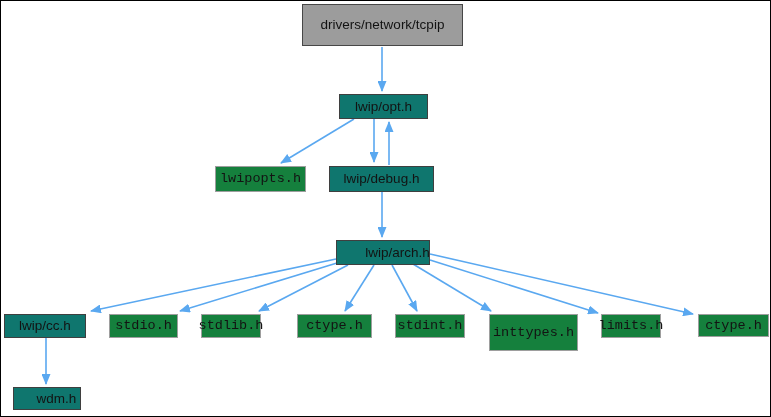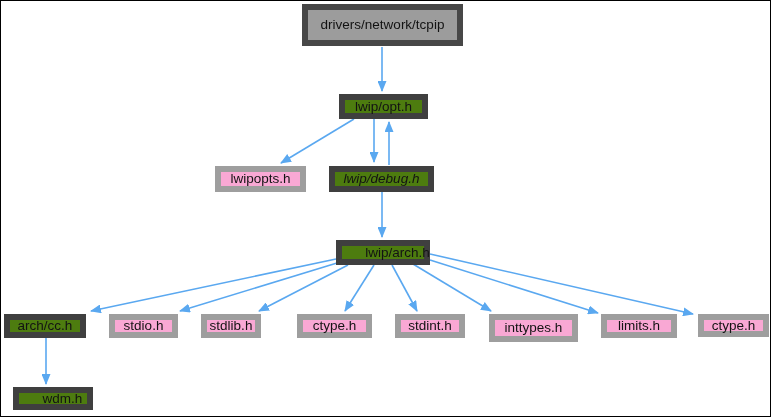--- a/index.html
+++ b/index.html
@@ -21,35 +21,35 @@
     position: absolute;
     left: 0;
     top: 0;
     width: 771px;
     height: 417px;
     pointer-events: none;
   }
   .node {
     position: absolute;
     box-sizing: border-box;
-    border: 6px solid #a21caf;
+    border: 1px solid #a21caf;
     display: flex;
     flex-direction: column;
     align-items: center;
     justify-content: center;
     font-size: 13.5px;
     line-height: 18px;
     color: #131313;
     text-align: center;
     white-space: nowrap;
     cursor: default;
   }
   .node.kind-source  { background: #9c9c9c; border-color: #474747; }
-  .node.kind-internal{ background: #4d7c0f; border-color: #3f3f3f; cursor: pointer; }
-  .node.kind-external{ background: #f9a8d4; border-color: #9e9e9e; }
+  .node.kind-internal{ background: #0f766e; border-color: #3f3f3f; cursor: pointer; }
+  .node.kind-external{ background: #15803d; border-color: #9e9e9e; font-family: Liberation Mono, monospace; }
   .edge { stroke-width: 1.6px; fill: none; }
 </style>
 </head>
 <body>
 
 <div class="canvas" style="background: rgb(255, 255, 255); border-color: rgb(0, 0, 0);">
   <svg class="edge-layer" width="771" height="417" viewBox="0 0 771 417" xmlns="http://www.w3.org/2000/svg">
     <defs>
       <marker id="arrowhead" markerUnits="userSpaceOnUse" markerWidth="11" markerHeight="9" viewBox="0 0 11 9" refX="10" refY="4.5" orient="auto">
         <path d="M0,0 L11,4.5 L0,9 Z" fill="#5aa8f0"></path>
@@ -75,47 +75,47 @@
   <div>
       <div class="node kind-source" style="left: 301px; top: 3px; width: 161px; height: 42px; color: rgb(19, 19, 19);">
         <span>drivers/network/tcpip</span>
       </div>
       <div class="node kind-internal" style="left: 338px; top: 93px; width: 89px; height: 25px; color: rgb(19, 19, 19);">
         <span>lwip/opt.h</span>
       </div>
       <div class="node kind-external" style="left: 214px; top: 165px; width: 91px; height: 26px; color: rgb(19, 19, 19);">
         <span>lwipopts.h</span>
       </div>
-      <div class="node kind-internal" style="left: 328px; top: 165px; width: 105px; height: 26px; color: rgb(19, 19, 19); font-style: italic;">
+      <div class="node kind-internal" style="left: 328px; top: 165px; width: 105px; height: 26px; color: rgb(19, 19, 19);">
         <span>lwip/debug.h</span>
       </div>
       <div class="node kind-internal" style="left: 335px; top: 239px; width: 94px; height: 25px; color: rgb(19, 19, 19); padding-left: 29px;">
         <span>lwip/arch.h</span>
       </div>
       <div class="node kind-internal" style="left: 3px; top: 313px; width: 82px; height: 24px; color: rgb(19, 19, 19);">
-        <span>arch/cc.h</span>
+        <span>lwip/cc.h</span>
       </div>
       <div class="node kind-external" style="left: 108px; top: 313px; width: 69px; height: 24px; color: rgb(19, 19, 19);">
         <span>stdio.h</span>
       </div>
       <div class="node kind-external" style="left: 200px; top: 313px; width: 60px; height: 24px; color: rgb(19, 19, 19);">
         <span>stdlib.h</span>
       </div>
       <div class="node kind-external" style="left: 296px; top: 313px; width: 75px; height: 24px; color: rgb(19, 19, 19);">
         <span>ctype.h</span>
       </div>
       <div class="node kind-external" style="left: 394px; top: 313px; width: 70px; height: 24px; color: rgb(19, 19, 19);">
         <span>stdint.h</span>
       </div>
-      <div class="node kind-external" style="left: 488px; top: 313px; width: 89px; height: 28px; color: rgb(19, 19, 19);">
+      <div class="node kind-external" style="left: 488px; top: 313px; width: 89px; height: 37px; color: rgb(19, 19, 19);">
         <span>inttypes.h</span>
       </div>
-      <div class="node kind-external" style="left: 600px; top: 313px; width: 76px; height: 24px; color: rgb(19, 19, 19);">
+      <div class="node kind-external" style="left: 600px; top: 313px; width: 60px; height: 24px; color: rgb(19, 19, 19);">
         <span>limits.h</span>
       </div>
       <div class="node kind-external" style="left: 697px; top: 313px; width: 71px; height: 23px; color: rgb(19, 19, 19);">
         <span>ctype.h</span>
       </div>
-      <div class="node kind-internal" style="left: 12px; top: 386px; width: 80px; height: 23px; color: rgb(19, 19, 19); padding-left: 19px;">
+      <div class="node kind-internal" style="left: 12px; top: 386px; width: 68px; height: 23px; color: rgb(19, 19, 19); padding-left: 19px;">
         <span>wdm.h</span>
       </div>
     </div>
 </div>
 
 </body></html>

